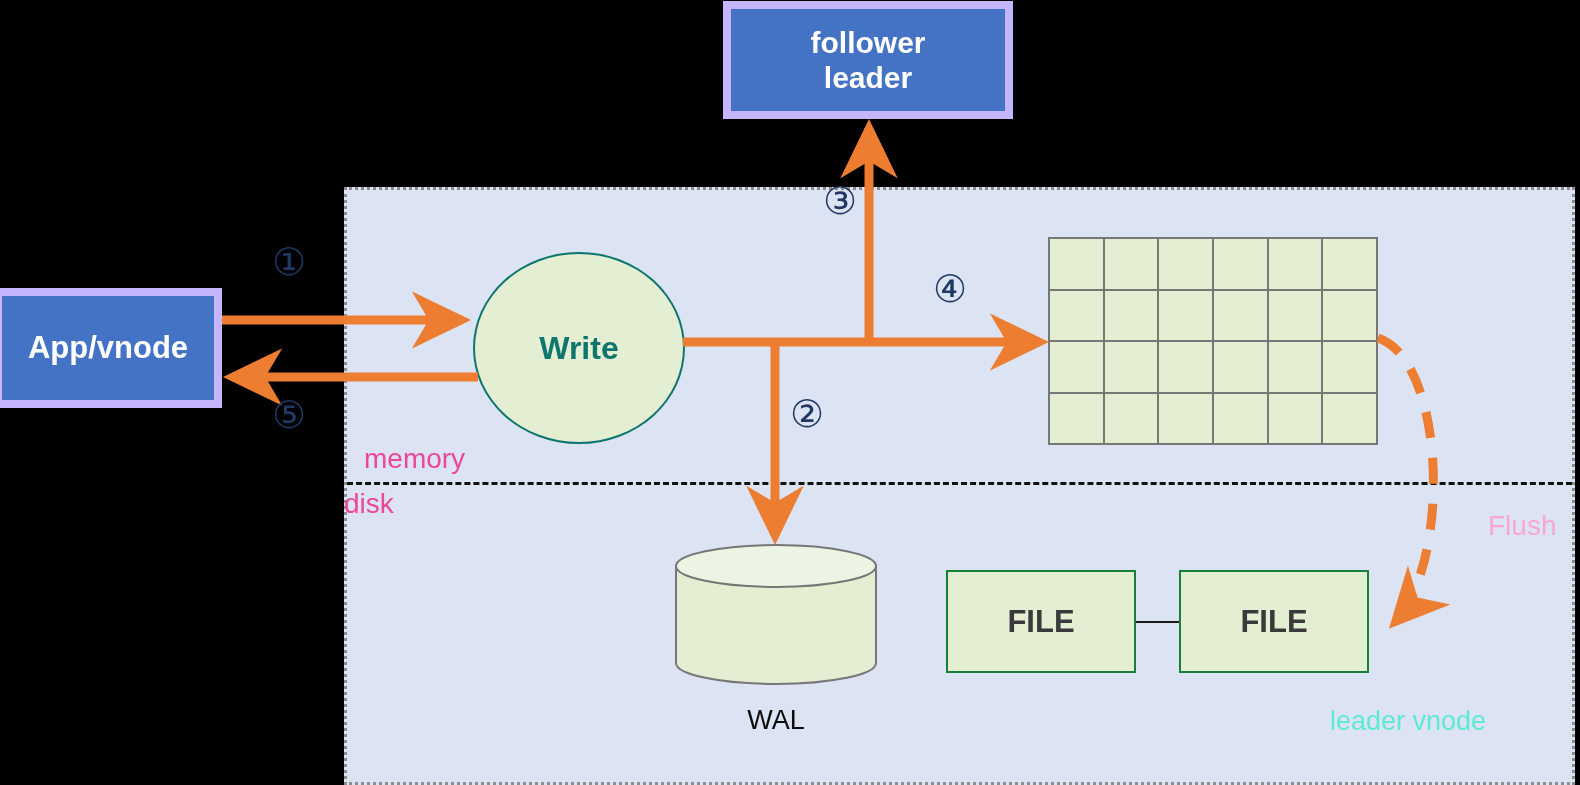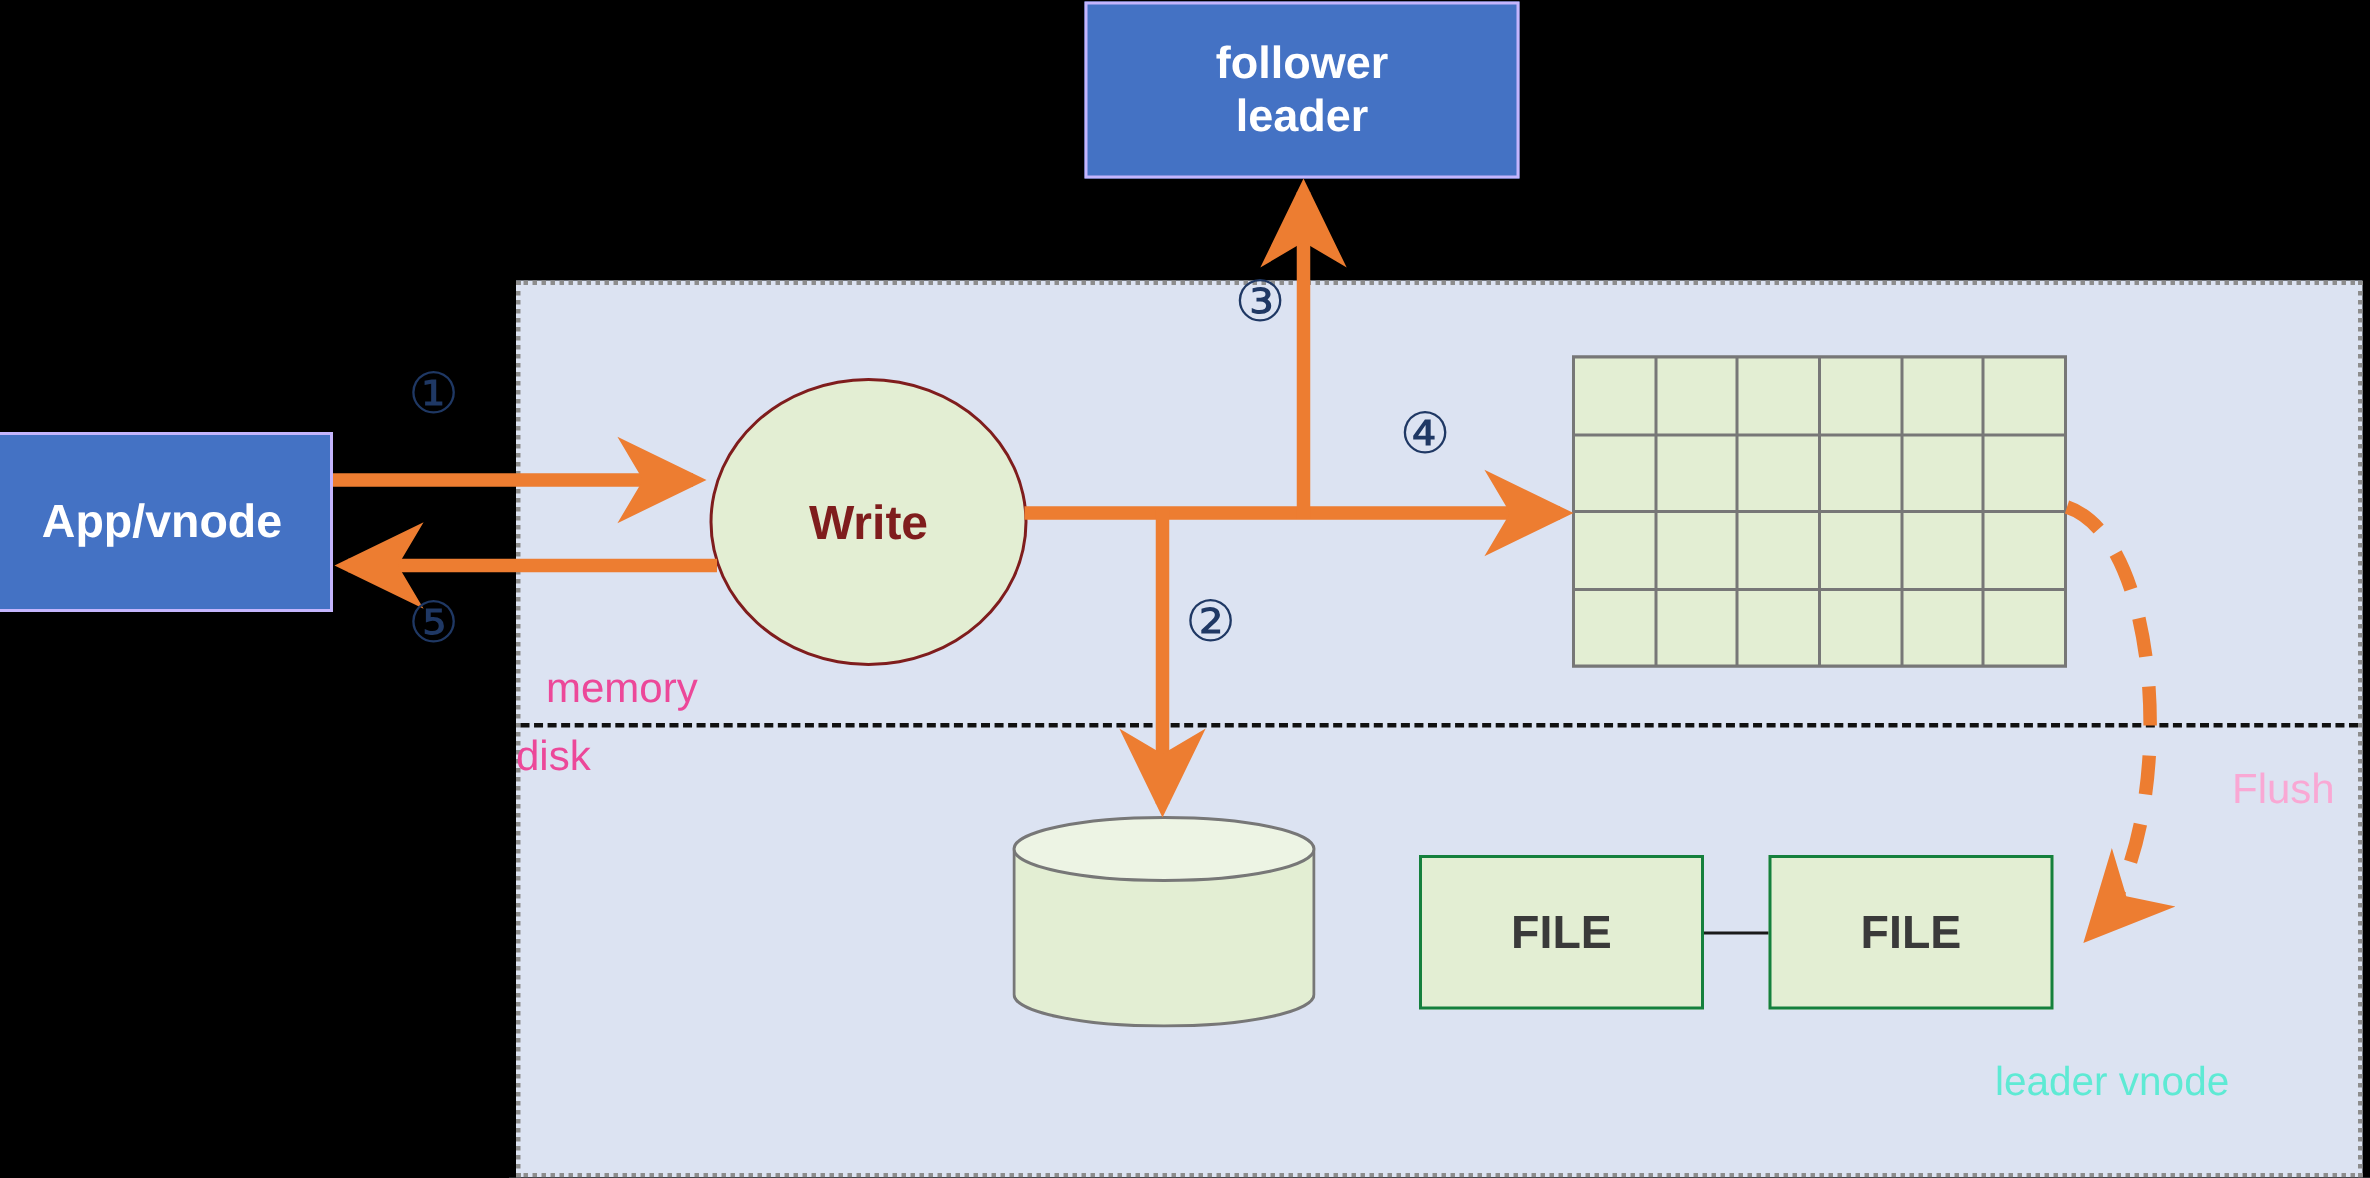--- a/index.html
+++ b/index.html
@@ -33,21 +33,21 @@
     top: 706px;
     font-size: 27px;
     color: #5eead4;
     white-space: nowrap;
   }
 
   
   .blue-box {
     position: absolute;
     background: #4472c4;
-    border: 2px solid #c4b5fd;
+    border: 8px solid #c4b5fd;
     box-sizing: border-box;
     display: flex;
     align-items: center;
     justify-content: center;
     text-align: center;
     color: #ffffff;
     font-weight: bold;
     line-height: 1.18;
   }
   #app-box {
@@ -67,28 +67,28 @@
 
   
   #write-node {
     position: absolute;
     left: 473px;
     top: 252px;
     width: 212px;
     height: 192px;
     border-radius: 50%;
     background: #e3eed3;
-    border: 2px solid #7f1d1d;
+    border: 2px solid #0f766e;
     box-sizing: border-box;
     display: flex;
     align-items: center;
     justify-content: center;
     font-size: 32px;
     font-weight: bold;
-    color: #7f1d1d;
+    color: #0f766e;
   }
 
   
   #memtable {
     position: absolute;
     left: 1048px;
     top: 237px;
     width: 330px;
     height: 208px;
     display: grid;
@@ -248,20 +248,21 @@
     <div class="cell"></div>
     <div class="cell"></div>
     <div class="cell"></div>
     <div class="cell"></div>
   </div>
 
   <svg id="wal-shape" viewBox="0 0 202 141">
     <path d="M1,22 L1,119 A100,21 0 0,0 201,119 L201,22 Z" fill="#e3eed3" stroke="#777777" stroke-width="2"></path>
     <ellipse cx="101" cy="22" rx="100" ry="21" fill="#edf4e4" stroke="#777777" stroke-width="2"></ellipse>
   </svg>
+  <div class="wal-label">WAL</div>
 
   <div id="file-connector"></div>
   <div class="file-box" id="file-box-1">
     <span>FILE</span>
   </div>
   <div class="file-box" id="file-box-2">
     <span>FILE</span>
   </div>
 
   <div class="container-label">leader vnode</div>

